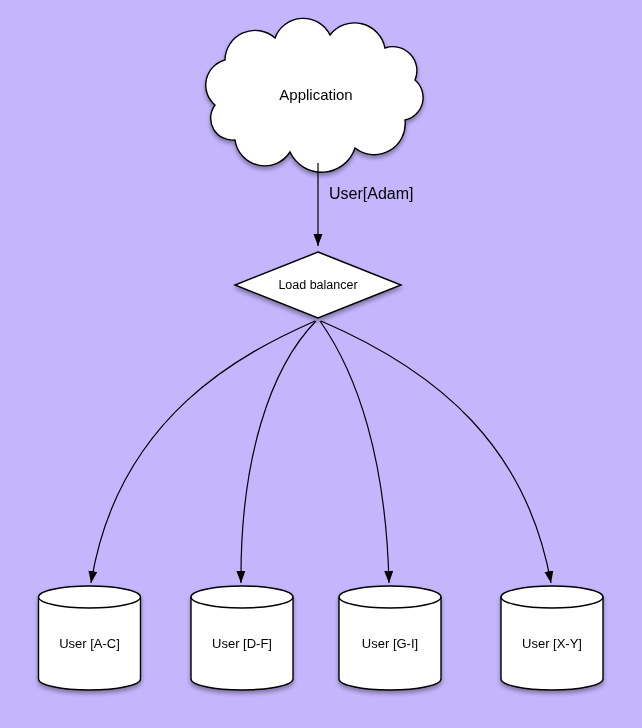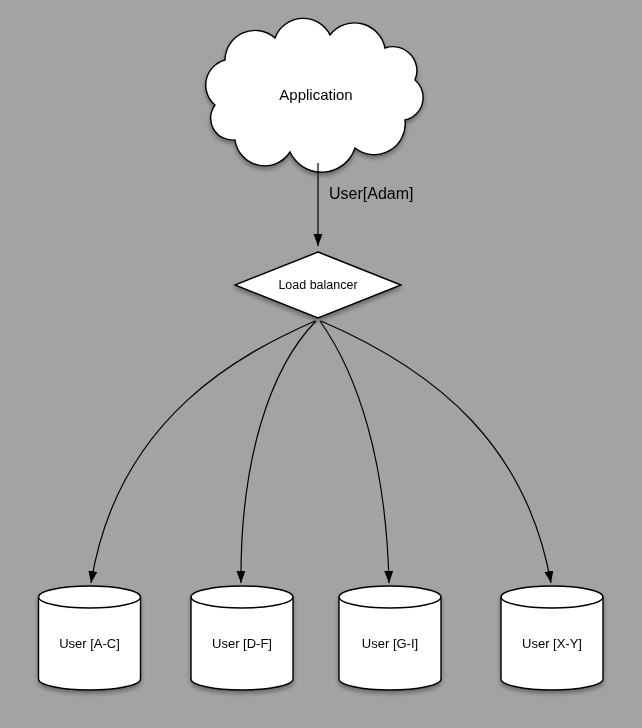--- a/index.html
+++ b/index.html
@@ -1,21 +1,21 @@
 <!DOCTYPE html>
 <html><head>
 <meta charset="utf-8">
 <style>
   html, body { margin: 0; padding: 0; }
   body { background: #ffffff; }
   .canvas {
     position: relative;
     width: 642px;
     height: 728px;
-    background: #a3a3a3;
+    background: #c4b5fd;
     font-family: "Liberation Sans", sans-serif;
     overflow: hidden;
     text-align: right;
   }
   svg { display: block; }
   .shape { fill: #ffffff; stroke: #000000; stroke-width: 1.4; }
   .edge  { fill: none; stroke: #000000; stroke-width: 1.2; }
   text   { fill: #000000; font-family: "Liberation Sans", sans-serif; }
   .cloud-label   { font-size: 15px; }
   .edge-label    { font-size: 16px; }

